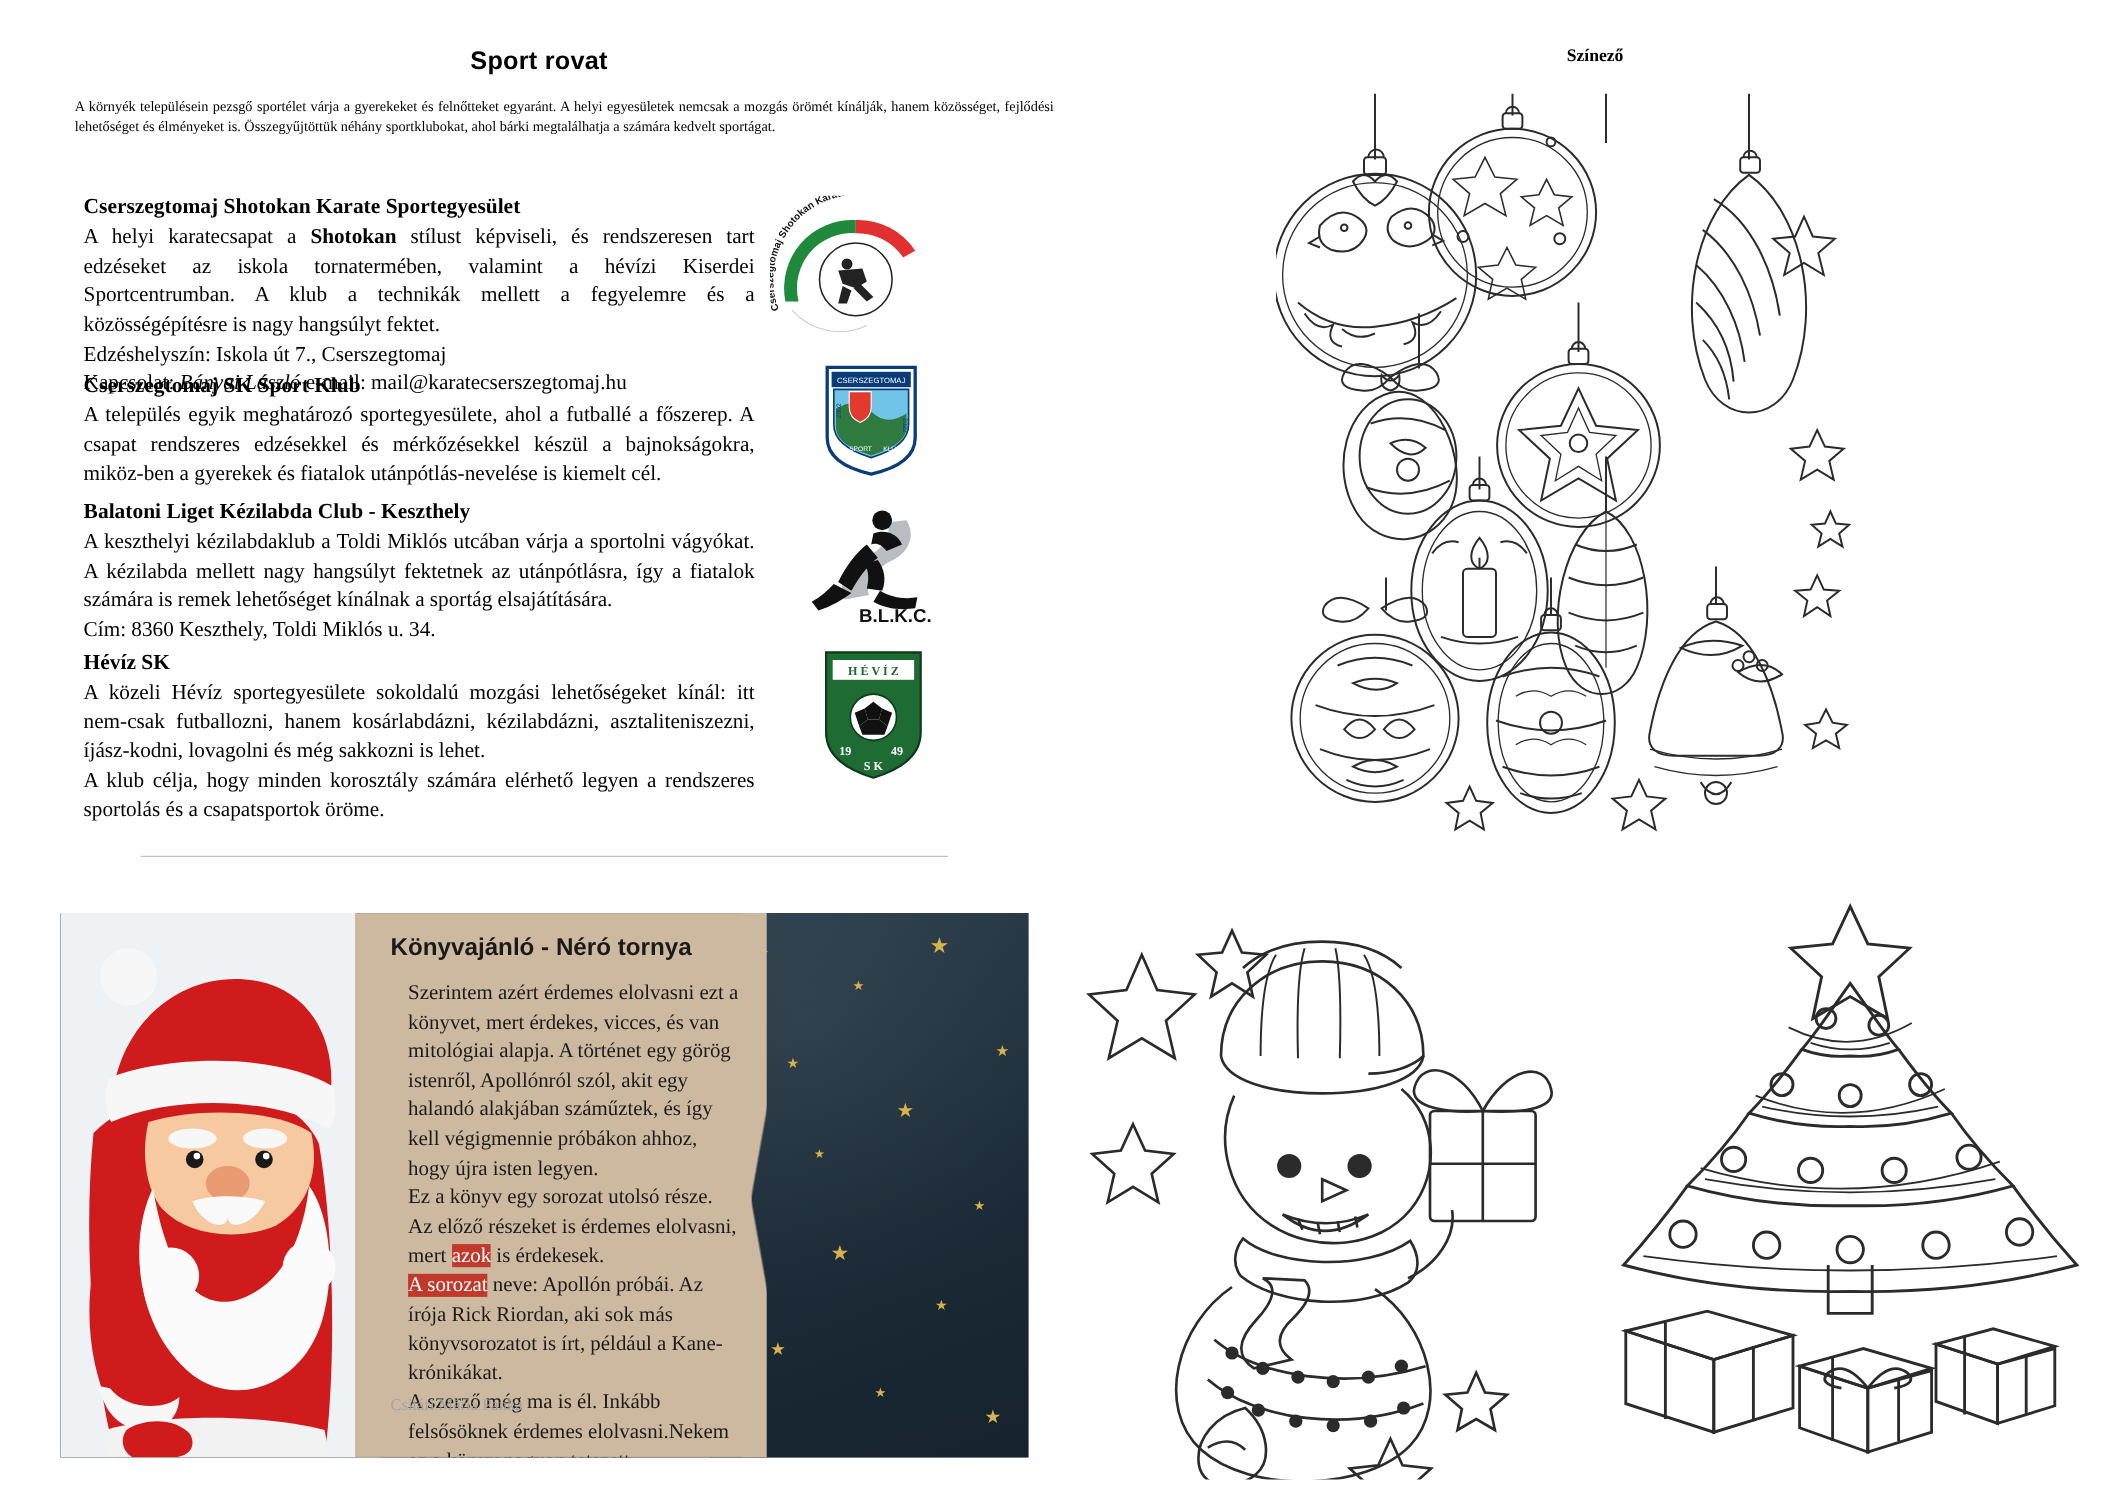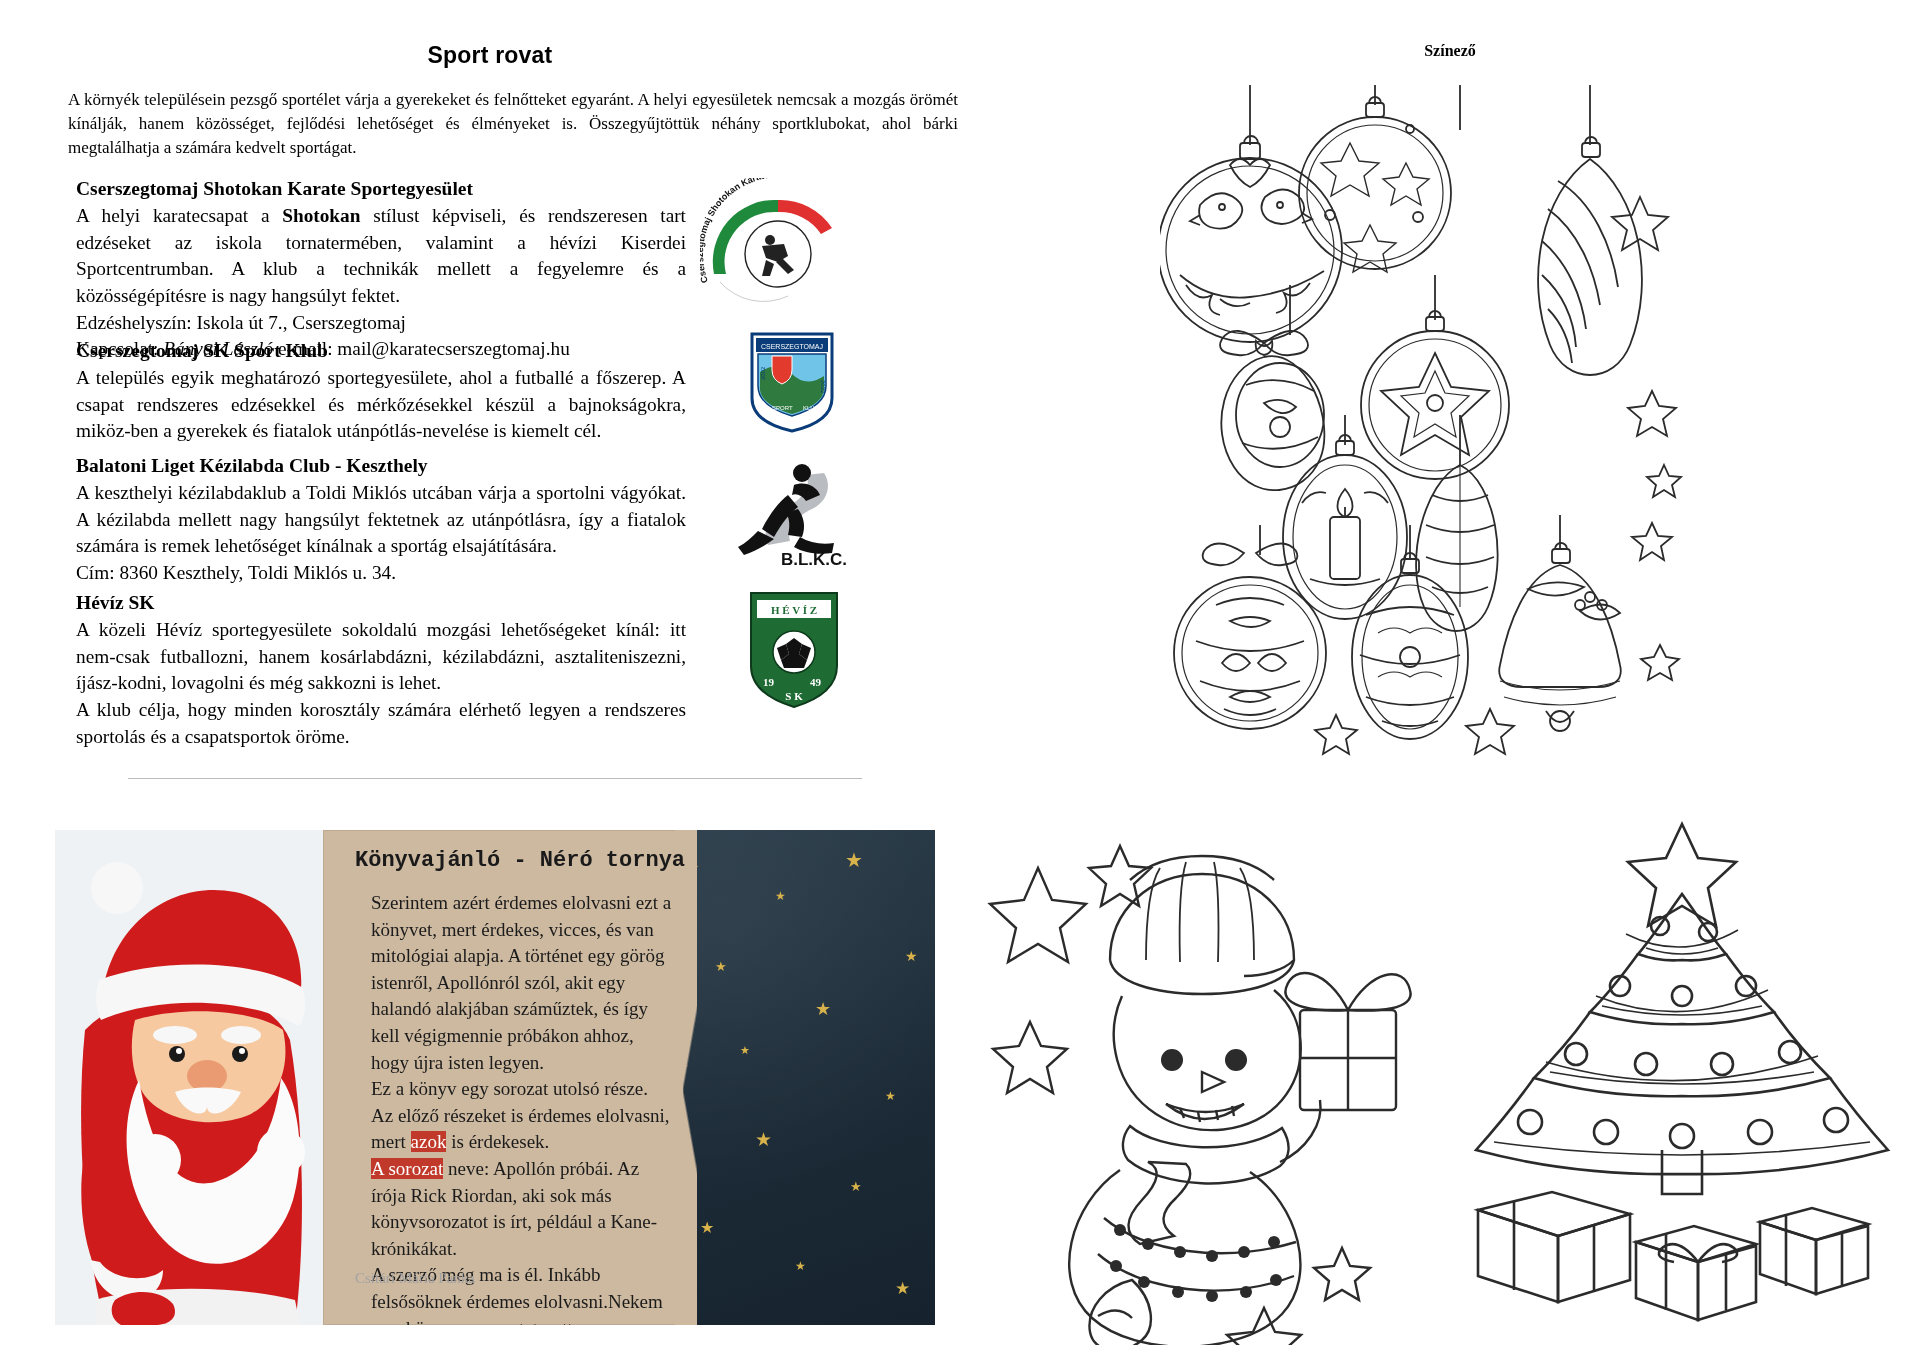--- a/index.html
+++ b/index.html
@@ -27,21 +27,21 @@
     text-align: center;
     font-family: "Liberation Sans", sans-serif;
     font-weight: bold;
     font-size: 23px;
     letter-spacing: 0.2px;
   }
   #sport-intro {
     position: absolute;
     left: 68px; top: 88px;
     width: 890px;
-    font-size: 17px;
+    font-size: 13px;
     line-height: 1.42;
     text-align: justify;
   }
   .club-block { position: absolute; left: 76px; width: 610px; }
   .club-name {
     font-family: "Liberation Serif", serif;
     font-weight: bold;
     font-size: 19.5px;
     margin-bottom: 3px;
   }
@@ -107,21 +107,21 @@
   #book-paper:after {
     content: "";
     position: absolute; right: -14px; top: 0; width: 22px; height: 100%;
     background: linear-gradient(100deg, #cdb9a0 48%, transparent 50%),
                 linear-gradient(80deg, #cdb9a0 44%, transparent 46%);
   }
   #book-title {
     position: absolute;
     left: 300px; top: 18px;
     width: 420px;
-    font-family: Liberation Mono, monospace;
+    font-family: Liberation Sans, sans-serif;
     font-weight: bold;
     font-size: 22px;
     color: #1a1a1a;
   }
   #book-text {
     position: absolute;
     left: 300px; top: 60px;
     width: 318px;
     font-size: 19px;
     line-height: 1.4;

